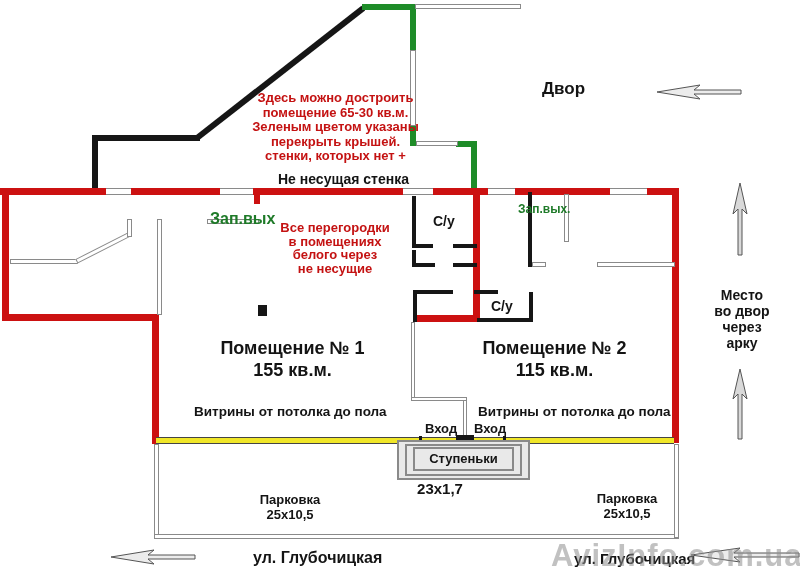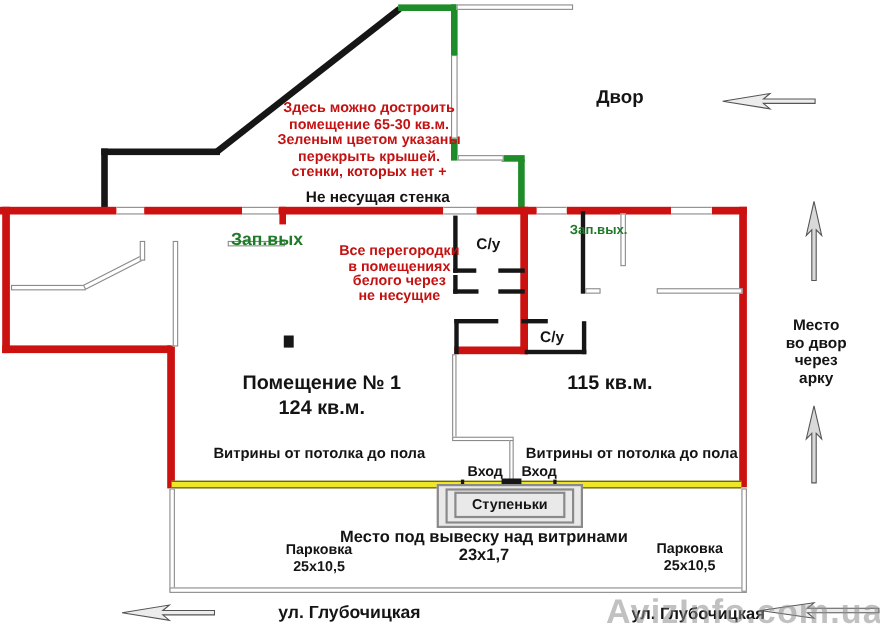--- a/index.html
+++ b/index.html
@@ -120,49 +120,49 @@
   <div class="txt red ctr" style="left:228px;top:91px;width:215px;font-size:13px;line-height:14.5px;white-space:normal;">
     <div>Здесь можно достроить</div>
     <div>помещение  65-30 кв.м.</div>
     <div>Зеленым цветом указаны</div>
     <div>перекрыть крышей.</div>
     <div>стенки, которых нет +</div>
   </div>
 
   <div class="txt" style="left:278px;top:171px;font-size:14px;">Не несущая стенка</div>
 
-  <div class="txt red ctr" style="left:276px;top:221px;width:118px;font-size:13px;line-height:13.5px;white-space:normal;margin-left:28px;">
+  <div class="txt red ctr" style="left:276px;top:221px;width:118px;font-size:13px;line-height:13.5px;white-space:normal;">
     <div>Все перегородки</div>
     <div>в помещениях</div>
     <div>белого через</div>
     <div>не несущие</div>
   </div>
 
   <div class="txt green" style="left:210px;top:210px;font-size:16px;">Зап.вых</div>
   <div class="txt green" style="left:482px;top:202px;font-size:12px;margin-left:36px;">Зап.вых.</div>
 
   <div class="txt" style="left:433px;top:213px;font-size:14px;">С/у</div>
   <div class="txt" style="left:491px;top:298px;font-size:14px;">С/у</div>
 
   <div class="txt ctr" style="left:200px;top:337px;width:185px;font-size:18px;line-height:22px;white-space:normal;">
     <div>Помещение № 1</div>
-    <div>124 кв.м.</div>
+    <div>155 кв.м.</div>
   </div>
   <div class="txt ctr" style="left:462px;top:337px;width:185px;font-size:18px;line-height:22px;white-space:normal;">
+    <div>Помещение № 2</div>
     <div>115 кв.м.</div>
   </div>
 
   <div class="txt" style="left:194px;top:404px;font-size:13.5px;">Витрины от потолка до пола</div>
   <div class="txt" style="left:478px;top:404px;font-size:13.5px;">Витрины от потолка до пола</div>
 
   <div class="txt" style="left:425px;top:421px;font-size:13px;">Вход</div>
   <div class="txt" style="left:474px;top:421px;font-size:13px;">Вход</div>
 
   <div class="txt ctr" style="left:270px;top:481px;width:340px;font-size:15px;line-height:15.5px;white-space:normal;">
-    <div>Место под вывеску над витринами</div>
     <div>23х1,7</div>
   </div>
 
   <div class="txt ctr" style="left:245px;top:493px;width:90px;font-size:13px;line-height:14.5px;white-space:normal;">
     <div>Парковка</div>
     <div>25х10,5</div>
   </div>
   <div class="txt ctr" style="left:582px;top:492px;width:90px;font-size:13px;line-height:14.5px;white-space:normal;">
     <div>Парковка</div>
     <div>25х10,5</div>

